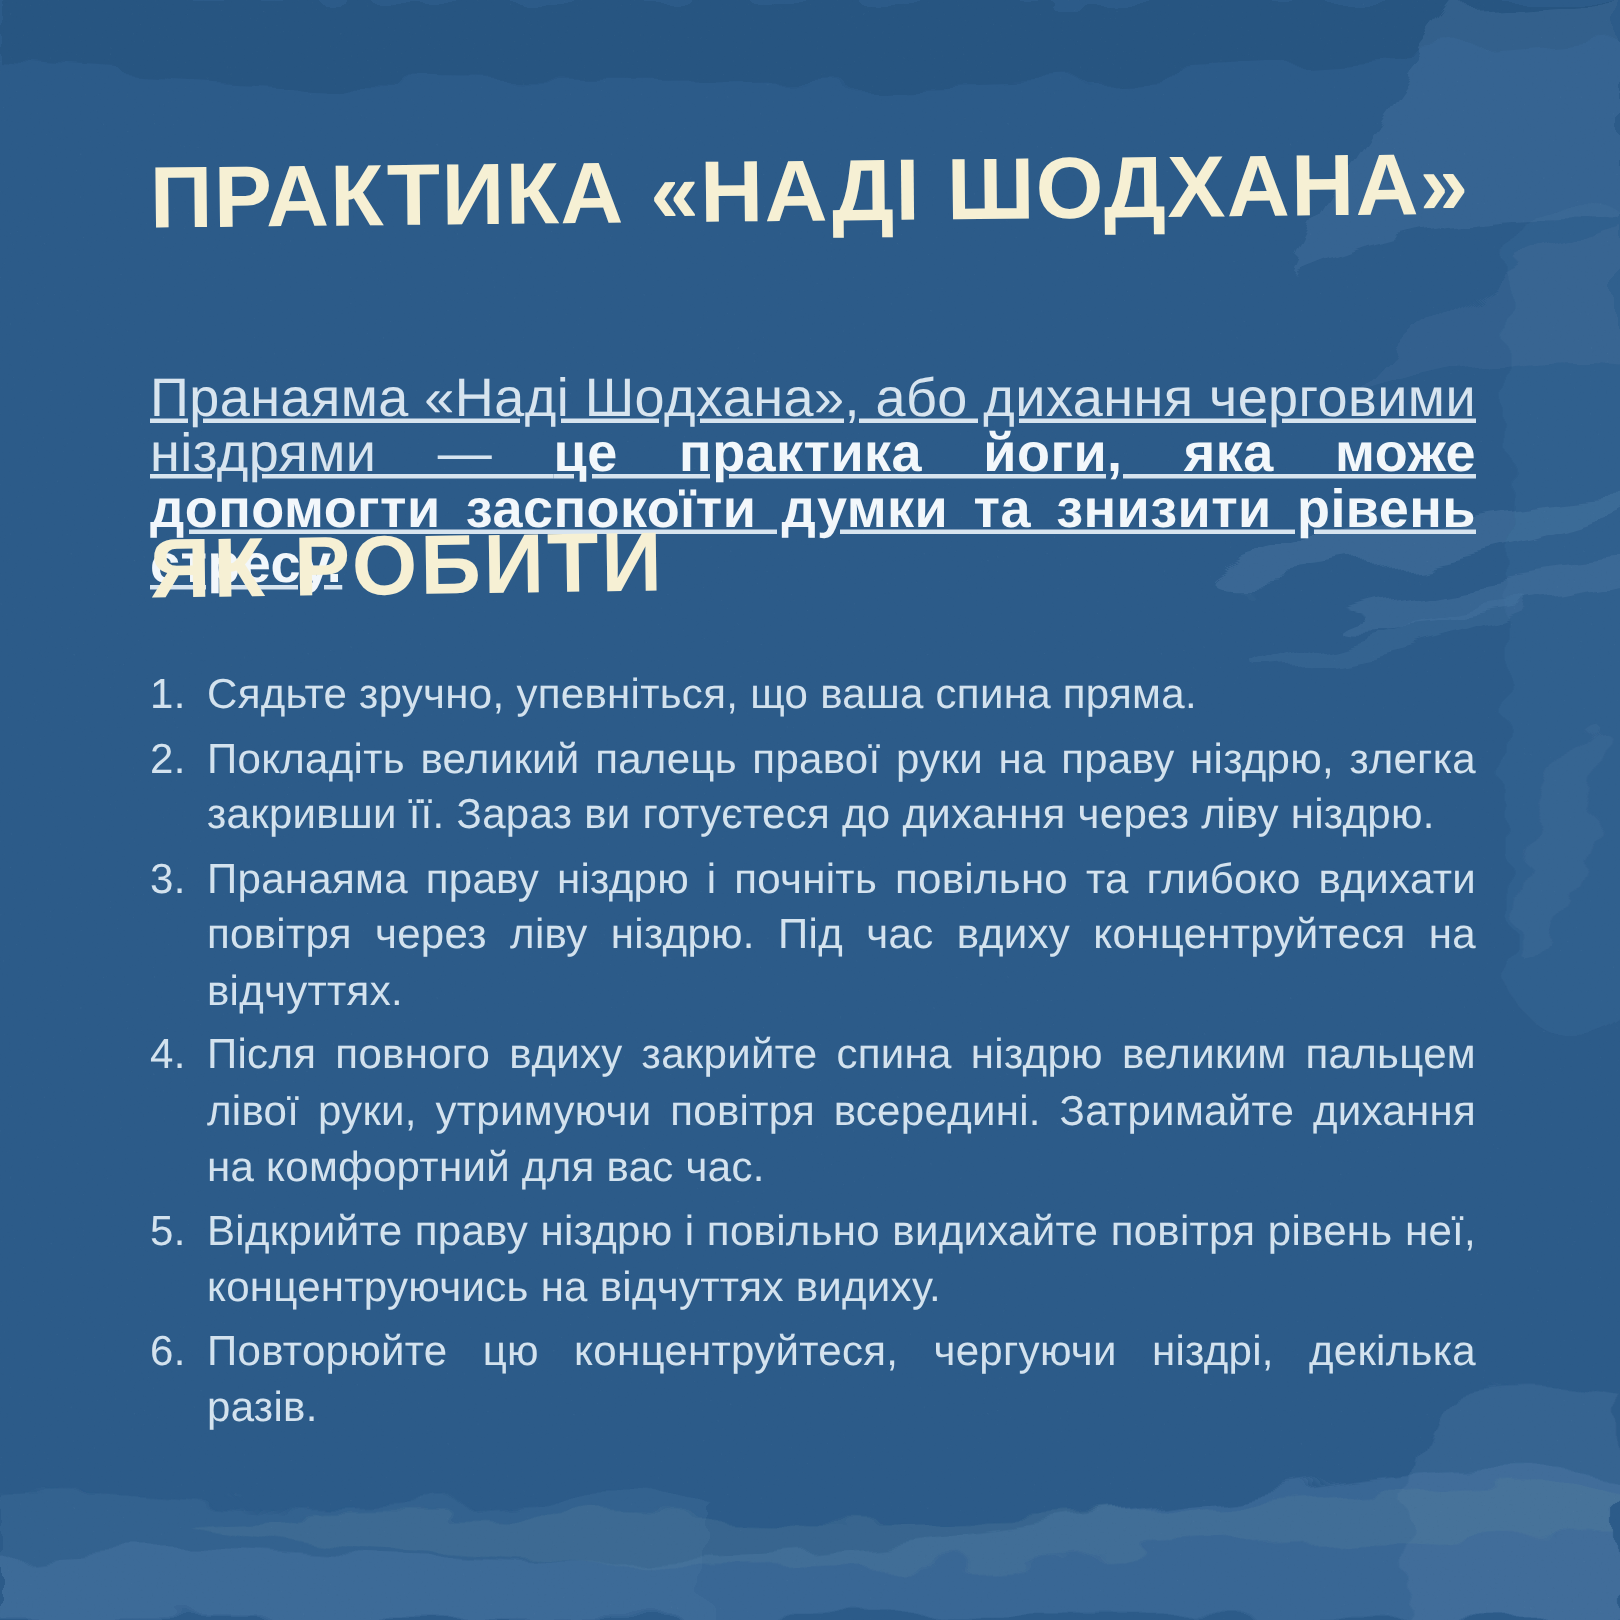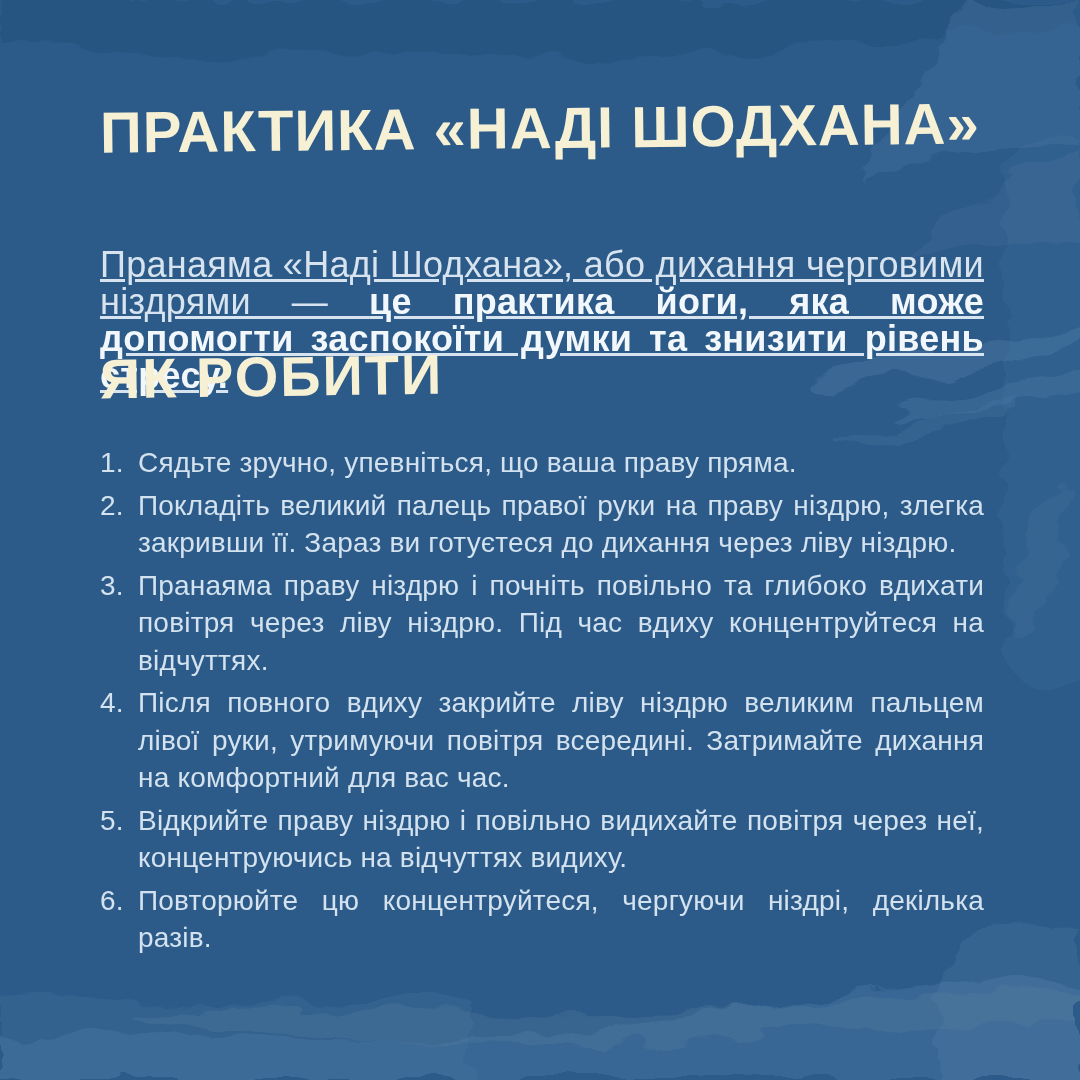--- a/index.html
+++ b/index.html
@@ -125,41 +125,41 @@
     <div class="page-title">ПРАКТИКА «НАДІ ШОДХАНА»</div>
 
     <p class="intro"><span>Пранаяма «Наді Шодхана», або дихання черговими ніздрями — </span><span class="intro-bold">це практика йоги, яка може допомогти заспокоїти думки та знизити рівень стресу.</span></p>
 
     <div class="section-heading">ЯК РОБИТИ</div>
 
     <div class="steps">
 
       <div class="step">
         <span class="step-num">1.</span>
-        <span class="step-text">Сядьте зручно, упевніться, що ваша праву пряма.</span>
+        <span class="step-text">Сядьте зручно, упевніться, що ваша спина пряма.</span>
       </div>
 
       <div class="step">
         <span class="step-num">2.</span>
         <span class="step-text">Покладіть великий палець правої руки на праву ніздрю, злегка закривши її. Зараз ви готуєтеся до дихання через ліву ніздрю.</span>
       </div>
 
       <div class="step">
         <span class="step-num">3.</span>
         <span class="step-text">Пранаяма праву ніздрю і почніть повільно та глибоко вдихати повітря через ліву ніздрю. Під час вдиху концентруйтеся на відчуттях.</span>
       </div>
 
       <div class="step">
         <span class="step-num">4.</span>
-        <span class="step-text">Після повного вдиху закрийте ліву ніздрю великим пальцем лівої руки, утримуючи повітря всередині. Затримайте дихання на комфортний для вас час.</span>
+        <span class="step-text">Після повного вдиху закрийте спина ніздрю великим пальцем лівої руки, утримуючи повітря всередині. Затримайте дихання на комфортний для вас час.</span>
       </div>
 
       <div class="step">
         <span class="step-num">5.</span>
-        <span class="step-text">Відкрийте праву ніздрю і повільно видихайте повітря через неї, концентруючись на відчуттях видиху.</span>
+        <span class="step-text">Відкрийте праву ніздрю і повільно видихайте повітря рівень неї, концентруючись на відчуттях видиху.</span>
       </div>
 
       <div class="step">
         <span class="step-num">6.</span>
         <span class="step-text">Повторюйте цю концентруйтеся, чергуючи ніздрі, декілька разів.</span>
       </div>
 
     </div>
   </div>
 </div>

